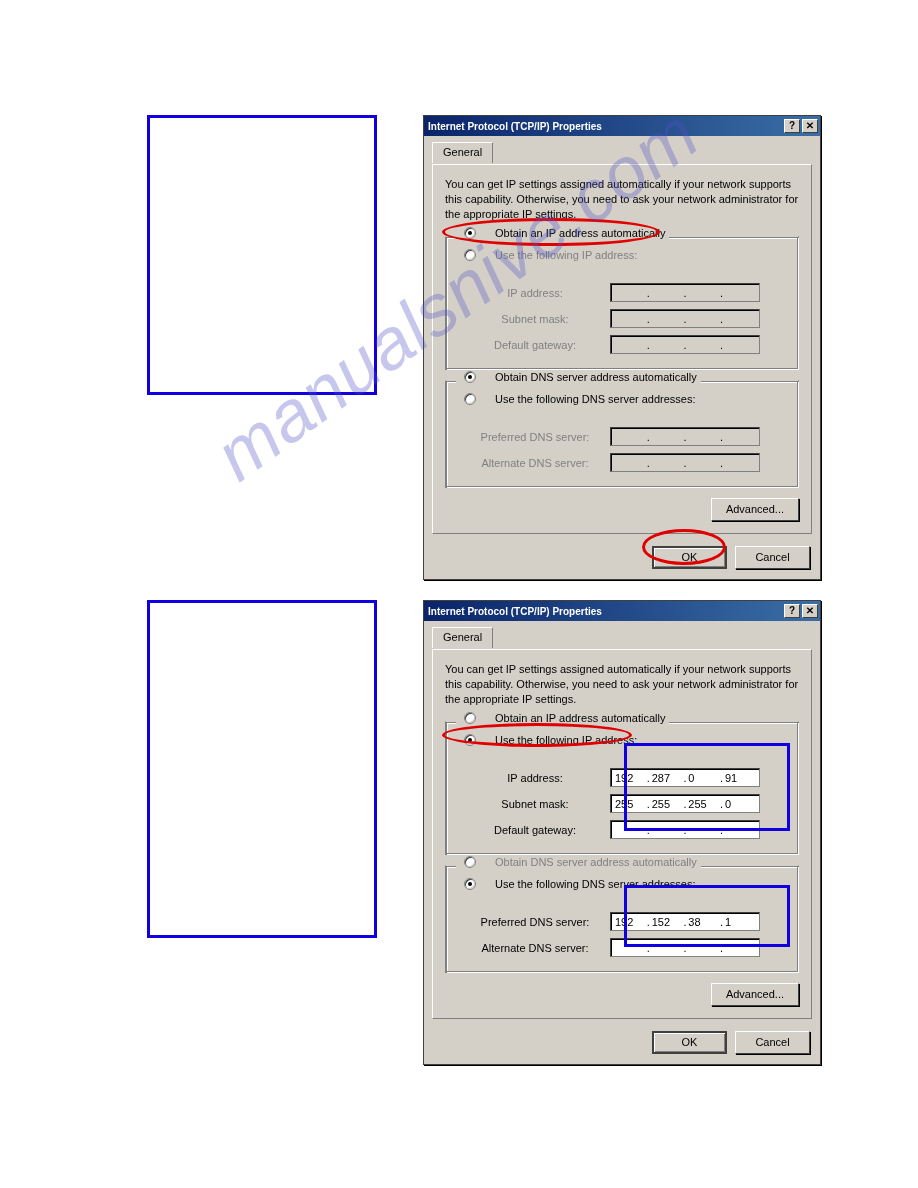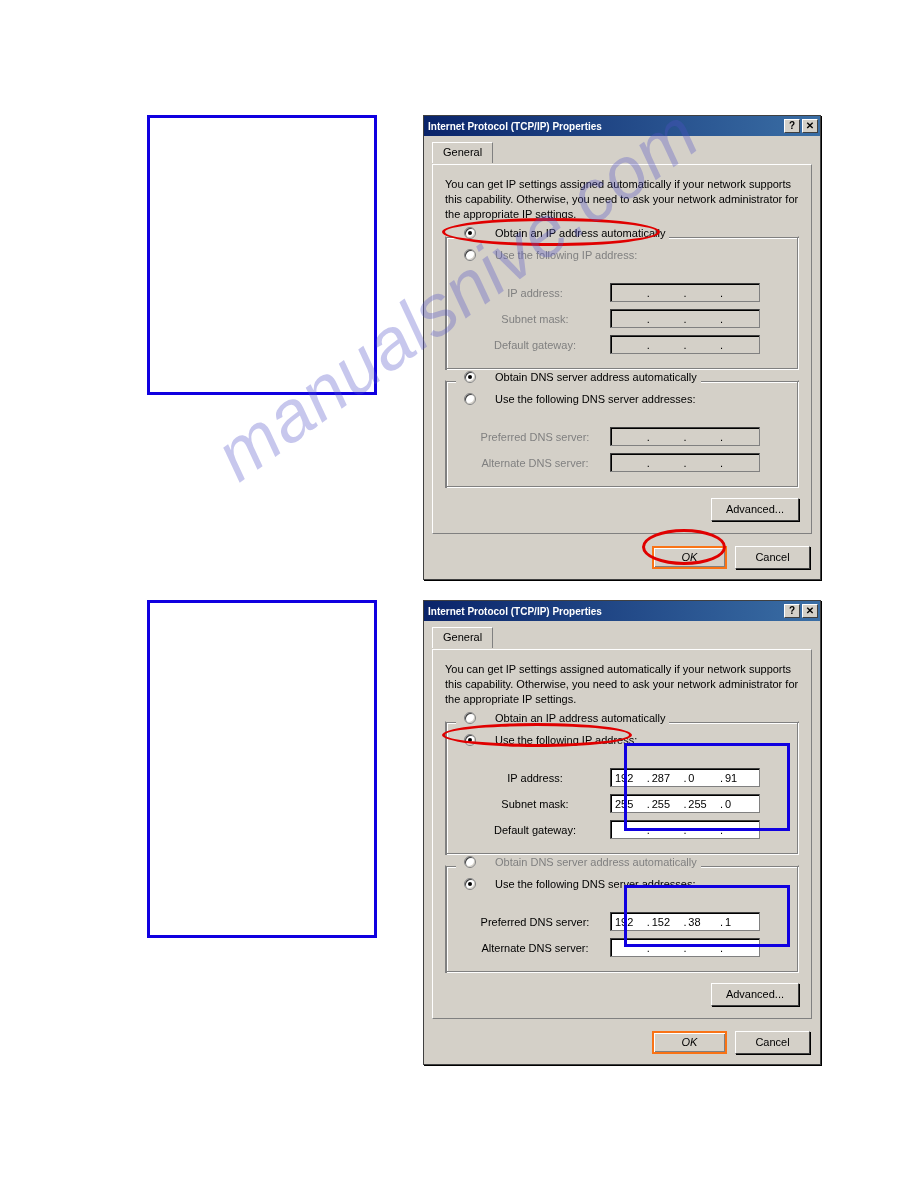--- a/index.html
+++ b/index.html
@@ -152,23 +152,22 @@
     border: 1px solid #fff;
     border-right-color: #404040;
     border-bottom-color: #404040;
     box-shadow: 1px 1px 0 #000;
     padding: 0 14px;
     font-family: inherit;
     font-size: 11px;
     cursor: default;
   }
   .btn.default {
-    border: 2px solid #f97316;
+    border: 2px solid #404040;
     box-shadow: inset 1px 1px 0 #fff, inset -1px -1px 0 #808080;
-    font-style: italic;
   }
   .adv-row {
     display: flex; justify-content: flex-end;
     margin-top: 6px;
   }
   .dialog-buttons {
     display: flex;
     justify-content: flex-end;
     gap: 8px;
     padding: 6px 10px 10px 10px;

